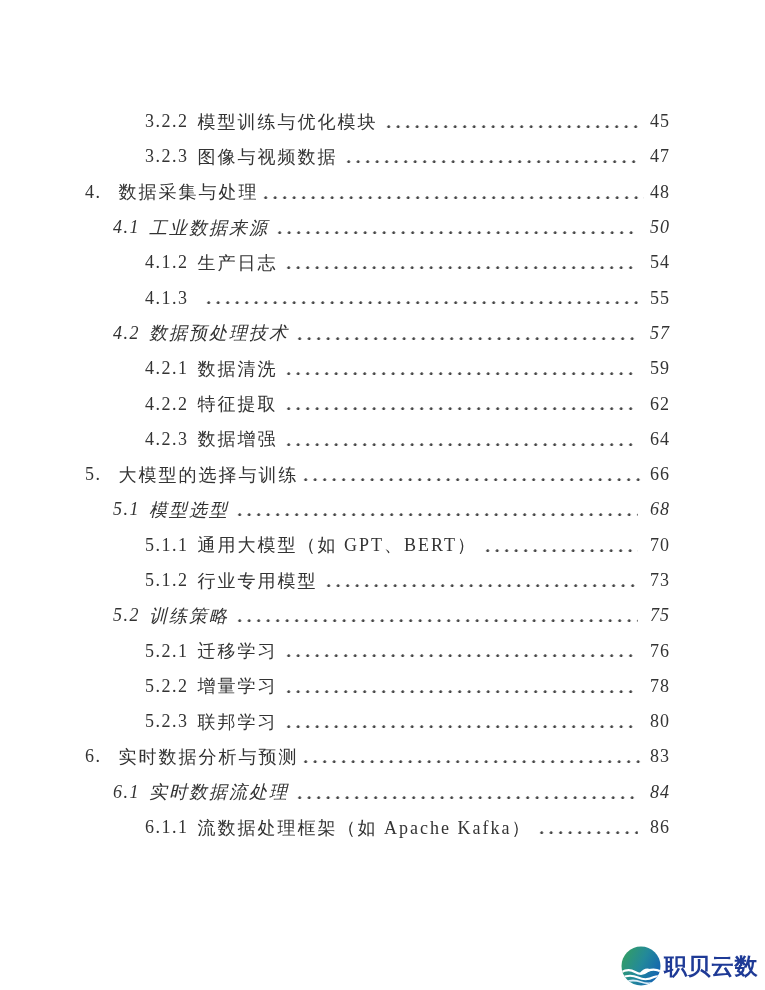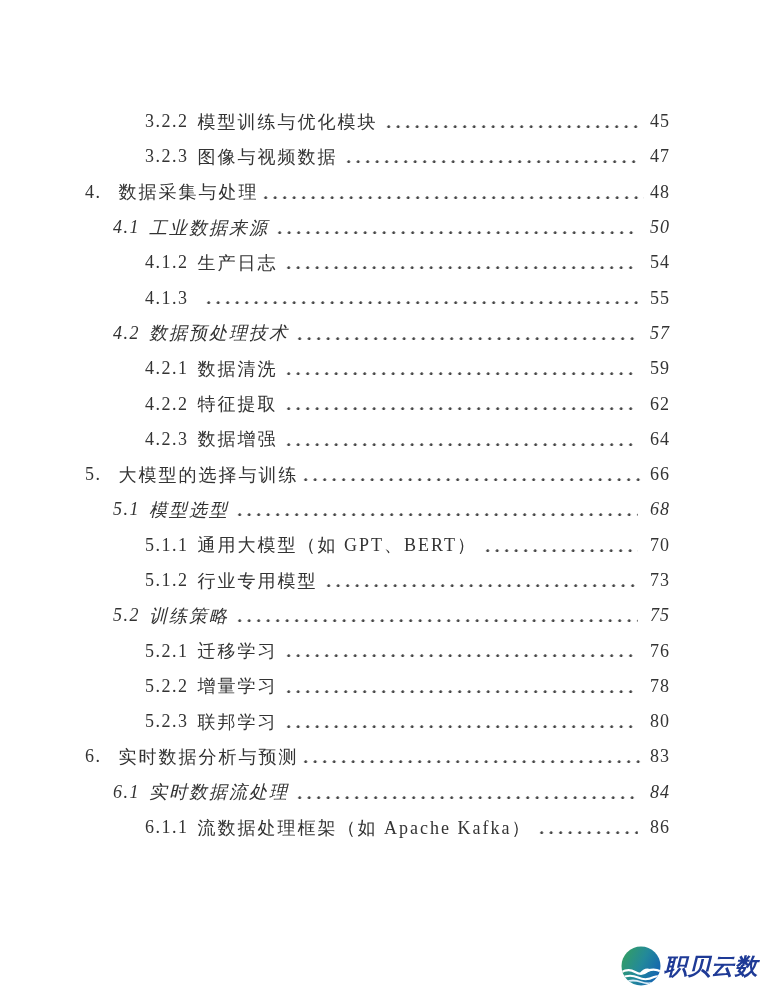--- a/index.html
+++ b/index.html
@@ -58,21 +58,20 @@
     align-items:center;
     gap:3px;
   }
   #logo .logo-text{
     font-family:"Liberation Sans","DejaVu Sans",sans-serif;
     font-weight:700;
     font-size:23px;
     letter-spacing:0.5px;
     color:#1e3a96;
     line-height:1;
-    font-style:italic;
   }
 </style>
 </head>
 <body>
 
 <div id="toc">
     <div class="row lvl3">
       <span class="num">3.2.2</span>
       <span class="title">模型训练与优化模块</span>
       <span class="leader"></span>

